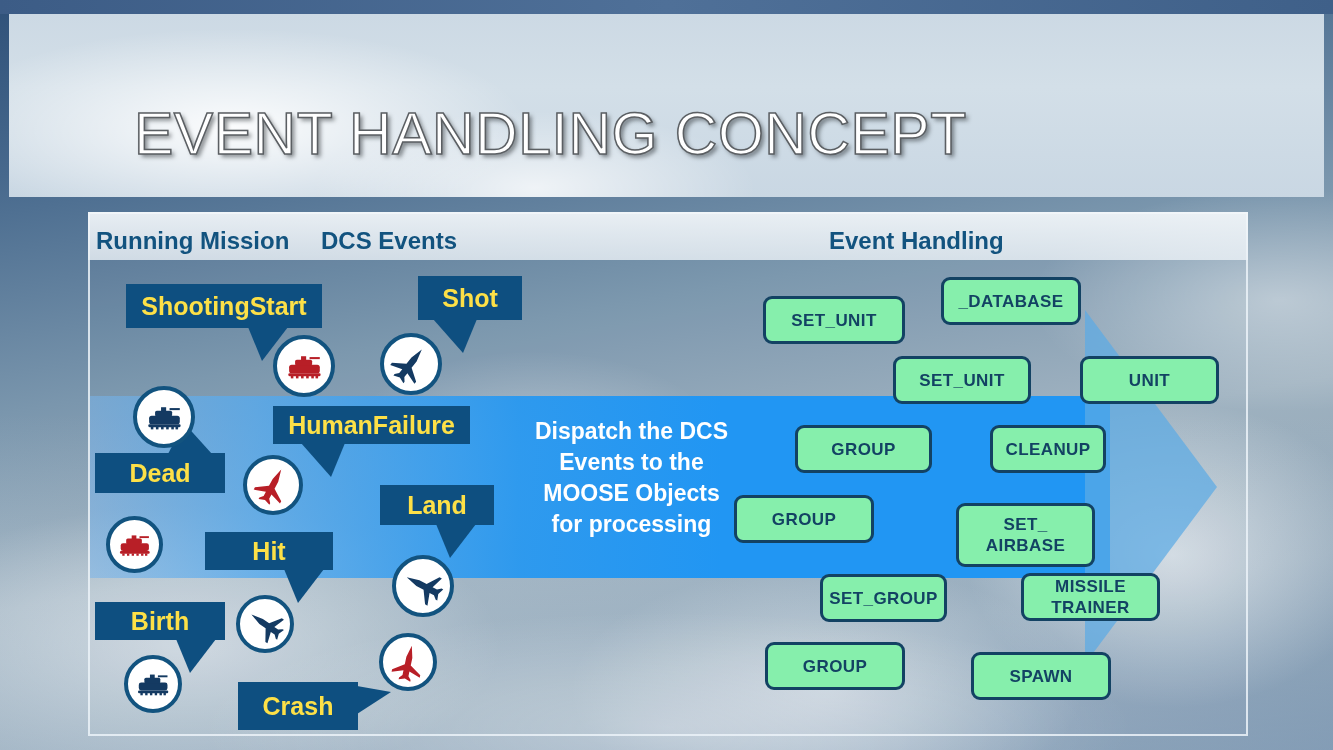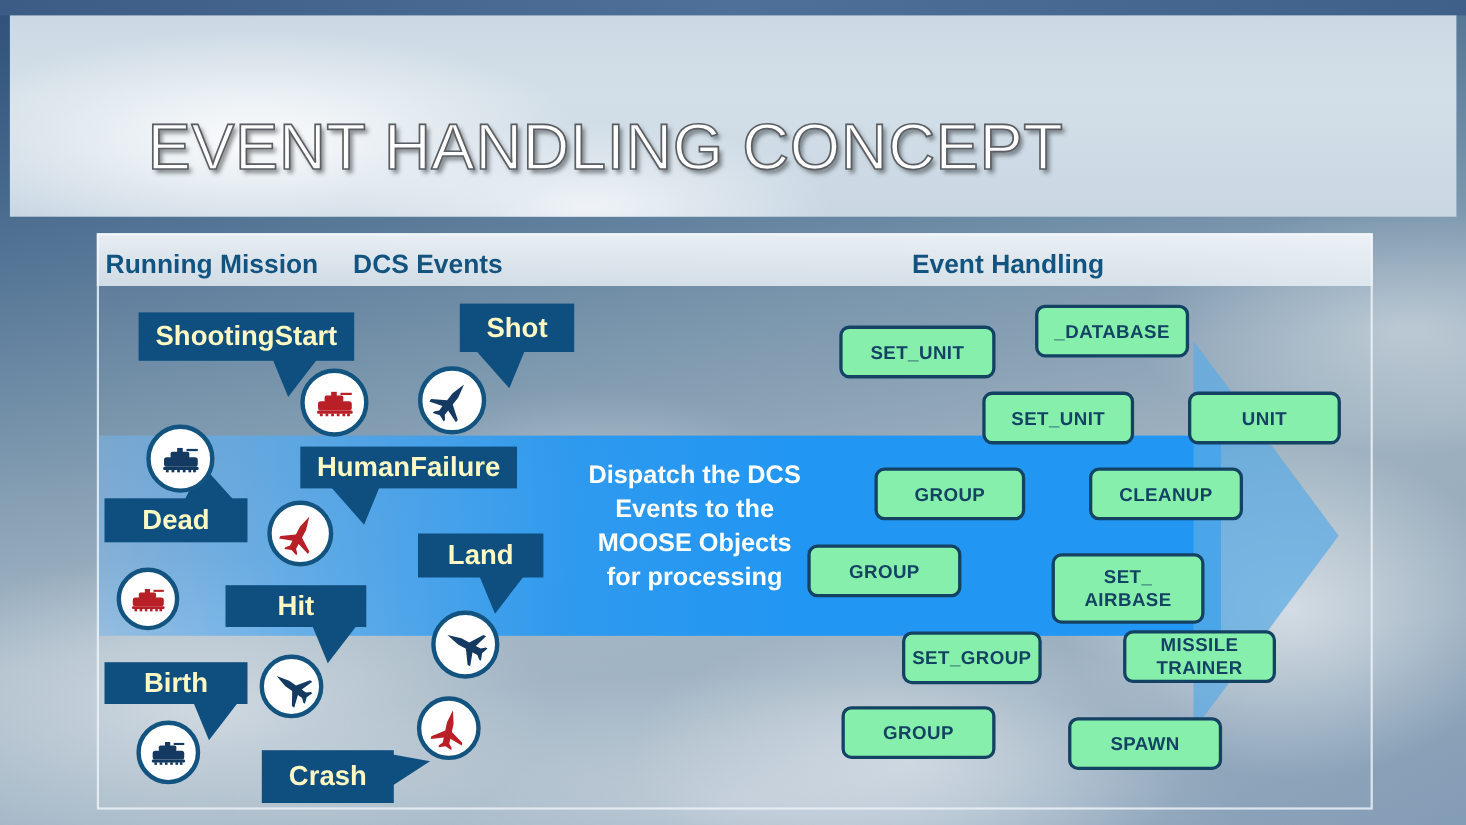--- a/index.html
+++ b/index.html
@@ -101,21 +101,21 @@
   .arrow-text {
     position:absolute; left:527px; top:416px; width:209px;
     text-align:center; color:#ffffff;
     font-size:23px; font-weight:700; line-height:31px;
   }
 
   
   .callout {
     position:absolute;
     background:#0e4f80;
-    color:#fef9c3;
+    color:#fde047;
     font-size:25px; font-weight:700;
     display:flex; align-items:center; justify-content:center;
     white-space:nowrap;
     padding:0 14px;
   }
   .tail { position:absolute; width:0; height:0; }
 
   
   .badge {
     position:absolute;
@@ -305,21 +305,21 @@
     </g>
   </svg>
       </div>
     </div>
   <div id="objects-layer">
       <div class="objbox" style="left: 763px; top: 296px; width: 142px; height: 48px;">SET_UNIT</div>
       <div class="objbox" style="left: 941px; top: 277px; width: 140px; height: 48px;">_DATABASE</div>
       <div class="objbox" style="left: 893px; top: 356px; width: 138px; height: 48px;">SET_UNIT</div>
       <div class="objbox" style="left: 1080px; top: 356px; width: 139px; height: 48px;">UNIT</div>
       <div class="objbox" style="left: 795px; top: 425px; width: 137px; height: 48px;">GROUP</div>
-      <div class="objbox" style="left: 990px; top: 425px; width: 140px; height: 48px;">CLEANUP</div>
+      <div class="objbox" style="left: 990px; top: 425px; width: 116px; height: 48px;">CLEANUP</div>
       <div class="objbox" style="left: 734px; top: 495px; width: 140px; height: 48px;">GROUP</div>
       <div class="objbox" style="left: 942px; top: 503px; width: 139px; height: 64px; margin-left: 14px;">SET_
 AIRBASE</div>
       <div class="objbox" style="left: 820px; top: 574px; width: 127px; height: 48px;">SET_GROUP</div>
       <div class="objbox" style="left: 1021px; top: 573px; width: 139px; height: 48px;">MISSILE
 TRAINER</div>
       <div class="objbox" style="left: 765px; top: 642px; width: 140px; height: 48px;">GROUP</div>
       <div class="objbox" style="left: 971px; top: 652px; width: 140px; height: 48px;">SPAWN</div>
     </div>
 

